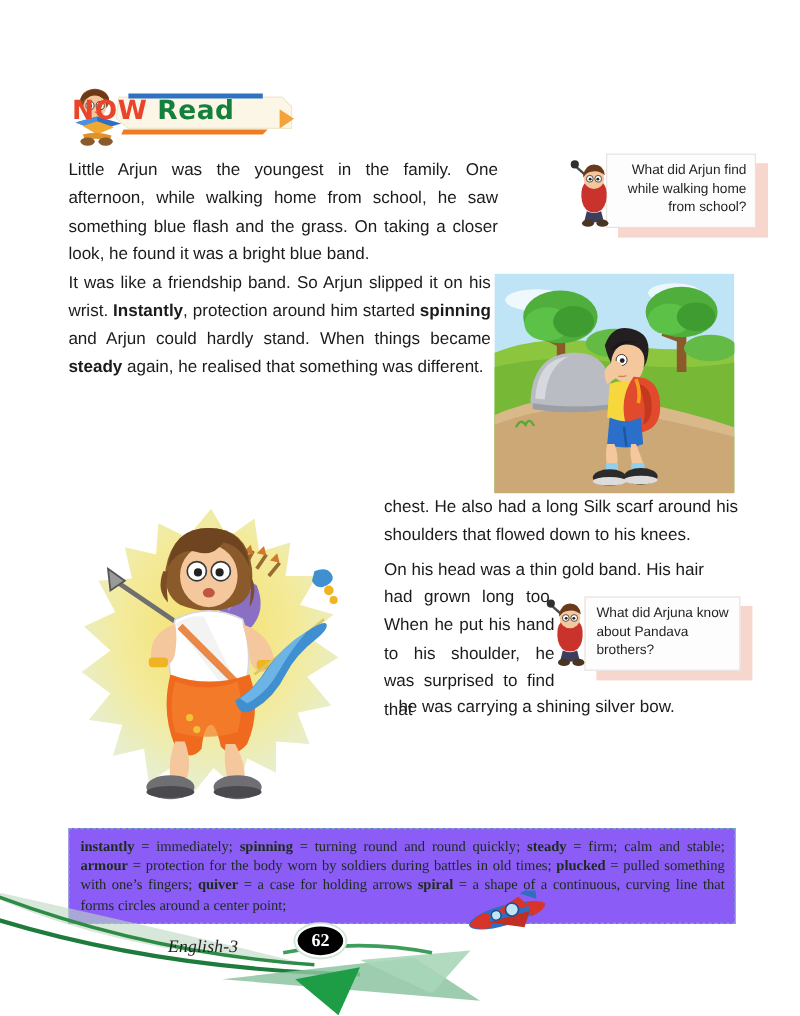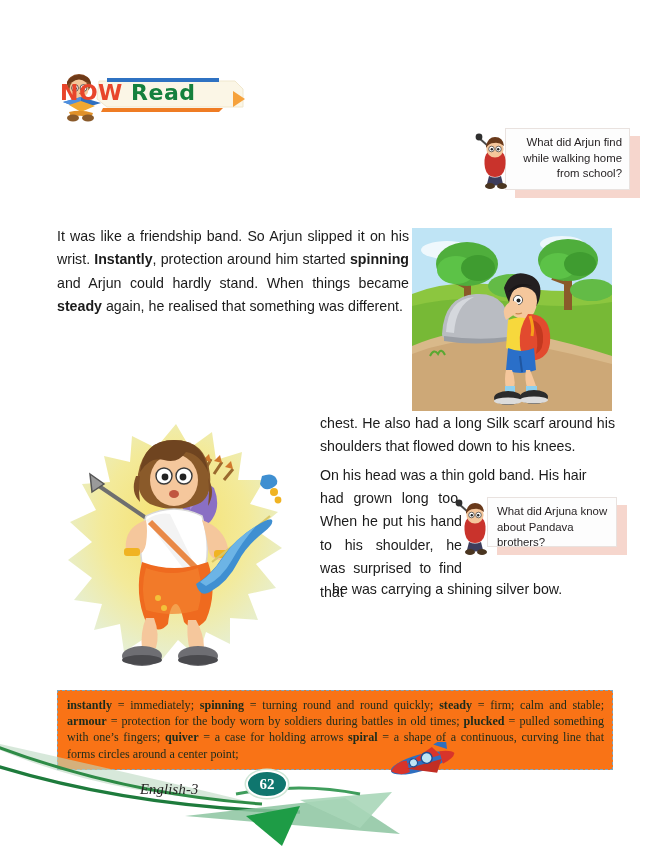--- a/index.html
+++ b/index.html
@@ -92,21 +92,21 @@
     font-family: "Liberation Sans", sans-serif;
   }
   .callout-kid {
     position: absolute;
     width: 40px; height: 58px;
     z-index: 4;
   }
 
   #callout1 { left: 505px; top: 128px; width: 125px; height: 62px; text-align: right; }
   #callout1 .callout-kid { left: -30px; top: 4px; }
-  #callout2 { left: 487px; top: 497px; width: 130px; height: 50px; }
+  #callout2 { left: 487px; top: 497px; width: 130px; height: 62px; }
   #callout2 .callout-kid { left: -32px; top: 1px; }
 
   
   .scene-boy {
     position: absolute;
     left: 412px; top: 228px;
     width: 200px; height: 183px;
     overflow: hidden;
   }
 
@@ -117,21 +117,21 @@
     width: 228px; height: 262px;
   }
 
   
   .glossary {
     position: absolute;
     left: 57px; top: 690px;
     width: 556px;
     padding: 6px 8px 7px 9px;
     border: 1.3px dashed #7ba7c4;
-    background: #f97316;
+    background: #8b5cf6;
     font-family: "Liberation Serif", serif;
     font-size: 12.1px;
     line-height: 16.2px;
     color: #1c2b1c;
     text-align: justify;
   }
   .glossary b { font-weight: bold; }
 
   
   .footer { position: absolute; left: 0; top: 742px; width: 667px; height: 105px; }
@@ -142,21 +142,21 @@
     font-style: italic;
     font-size: 14.6px;
     color: #231f20;
     letter-spacing: .2px;
   }
   .page-num {
     position: absolute;
     left: 246px; top: 770px;
     width: 42px; height: 28px;
     border-radius: 50%;
-    background: #0f766e;
+    background: #000000;
     color: #ffffff;
     font-family: "Liberation Serif", serif;
     font-weight: bold;
     font-size: 15px;
     display: flex; align-items: center; justify-content: center;
     border: 2px solid #ffffff;
     box-shadow: 0 0 0 1.5px #cfe6d6;
   }
 </style>
 </head>
@@ -187,20 +187,21 @@
       <path d="M14 1 L126 1 L126 5 L14 5 Z" fill="#2f72c2"></path>
       <path d="M10 31 L130 31 L126 35 L8 35 Z" fill="#ef7c24"></path>
       <path d="M140 14 L152 22 L140 30 Z" fill="#f6a23c"></path>
     </svg>
   </div>
   <div class="banner-title">
     <span class="banner-now">NOW</span>
     <span class="banner-read">Read</span>
   </div>
 
+  <div class="para" id="p1">Little Arjun was the youngest in the family. One afternoon, while walking home from school, he saw something blue flash and the grass. On taking a closer look, he found it was a bright blue band.</div>
 
   <div class="para" id="p2"><span>It was like a friendship band. So Arjun slipped it on his wrist. </span><b>Instantly</b><span>, protection around him started </span><b>spinning</b><span> and Arjun could hardly stand. When things became </span><b>steady</b><span> again, he realised that something was different.</span></div>
 
 
   <div class="para" id="p4">chest. He also had a long Silk scarf around his shoulders that flowed down to his knees.</div>
 
   <div class="para" id="p5">On his head was a thin gold band. His hair</div>
   <div class="para" id="p5b">had grown long too. When he put his hand to his shoulder, he was surprised to find that</div>
   <div class="para" id="p5c">he was carrying a shining silver bow.</div>
 

